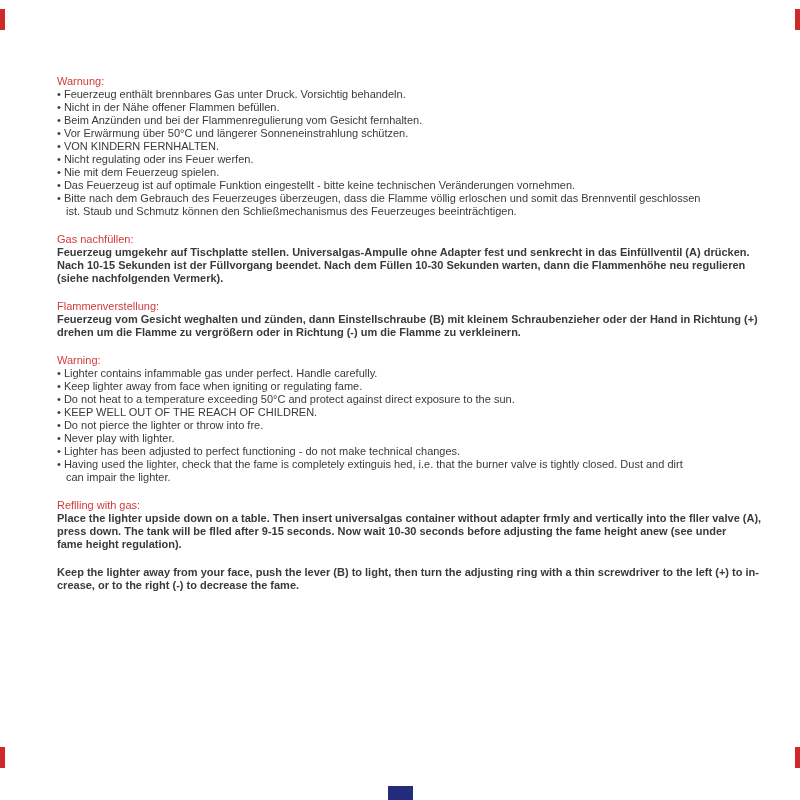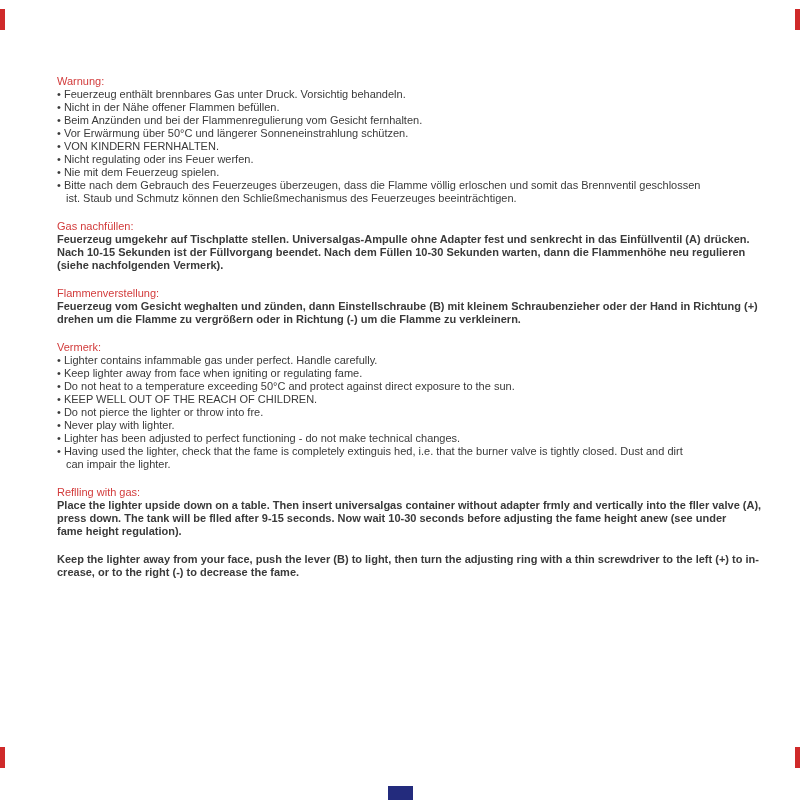--- a/index.html
+++ b/index.html
@@ -79,39 +79,40 @@
 
     <section>
       <h2 class="hd">Warnung:</h2>
       <div class="li">• Feuerzeug enthält brennbares Gas unter Druck. Vorsichtig behandeln.</div>
       <div class="li">• Nicht in der Nähe offener Flammen befüllen.</div>
       <div class="li">• Beim Anzünden und bei der Flammenregulierung vom Gesicht fernhalten.</div>
       <div class="li">• Vor Erwärmung über 50°C und längerer Sonneneinstrahlung schützen.</div>
       <div class="li">• VON KINDERN FERNHALTEN.</div>
       <div class="li">• Nicht regulating oder ins Feuer werfen.</div>
       <div class="li">• Nie mit dem Feuerzeug spielen.</div>
+      <div class="li">• Das Feuerzeug ist auf optimale Funktion eingestellt - bitte keine technischen Veränderungen vornehmen.</div>
       <div class="li">• Bitte nach dem Gebrauch des Feuerzeuges überzeugen, dass die Flamme völlig erloschen und somit das Brennventil geschlossen
 ist. Staub und Schmutz können den Schließmechanismus des Feuerzeuges beeinträchtigen.</div>
     </section>
 
     <section>
       <h2 class="hd">Gas nachfüllen:</h2>
       <p class="para">Feuerzeug umgekehr auf Tischplatte stellen. Universalgas-Ampulle ohne Adapter fest und senkrecht in das Einfüllventil (A) drücken.
 Nach 10-15 Sekunden ist der Füllvorgang beendet. Nach dem Füllen 10-30 Sekunden warten, dann die Flammenhöhe neu regulieren
 (siehe nachfolgenden Vermerk).</p>
     </section>
 
     <section>
       <h2 class="hd">Flammenverstellung:</h2>
       <p class="para">Feuerzeug vom Gesicht weghalten und zünden, dann Einstellschraube (B) mit kleinem Schraubenzieher oder der Hand in Richtung (+)
 drehen um die Flamme zu vergrößern oder in Richtung (-) um die Flamme zu verkleinern.</p>
     </section>
 
     <section>
-      <h2 class="hd">Vermerk:</h2>
+      <h2 class="hd">Warning:</h2>
       <div class="li">• Lighter contains infammable gas under perfect. Handle carefully.</div>
       <div class="li">• Keep lighter away from face when igniting or regulating fame.</div>
       <div class="li">• Do not heat to a temperature exceeding 50°C and protect against direct exposure to the sun.</div>
       <div class="li">• KEEP WELL OUT OF THE REACH OF CHILDREN.</div>
       <div class="li">• Do not pierce the lighter or throw into fre.</div>
       <div class="li">• Never play with lighter.</div>
       <div class="li">• Lighter has been adjusted to perfect functioning - do not make technical changes.</div>
       <div class="li">• Having used the lighter, check that the fame is completely extinguis hed, i.e. that the burner valve is tightly closed. Dust and dirt
 can impair the lighter.</div>
     </section>

